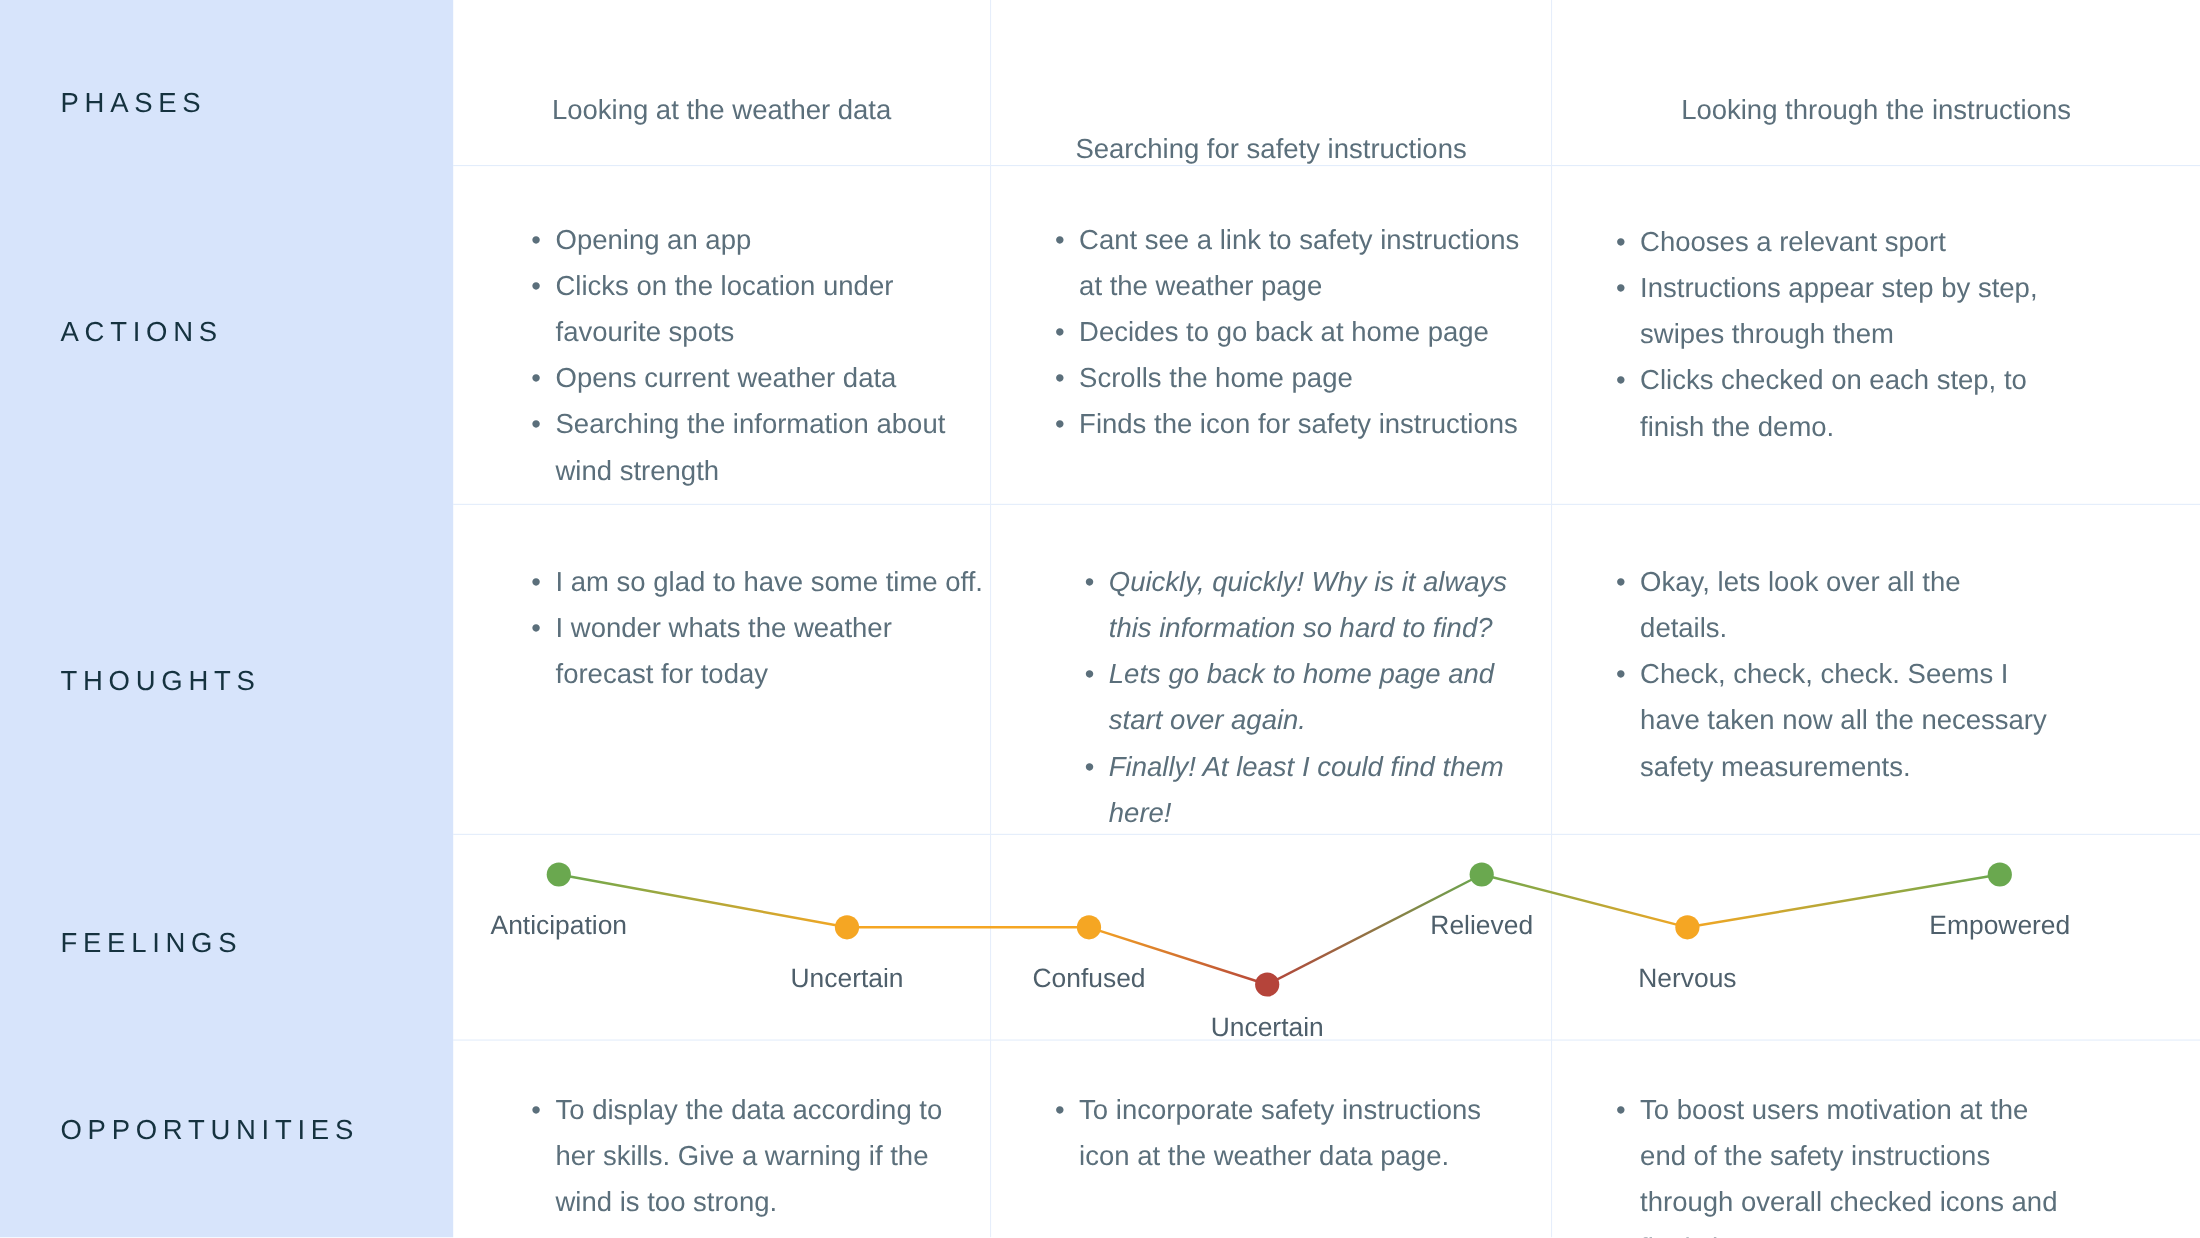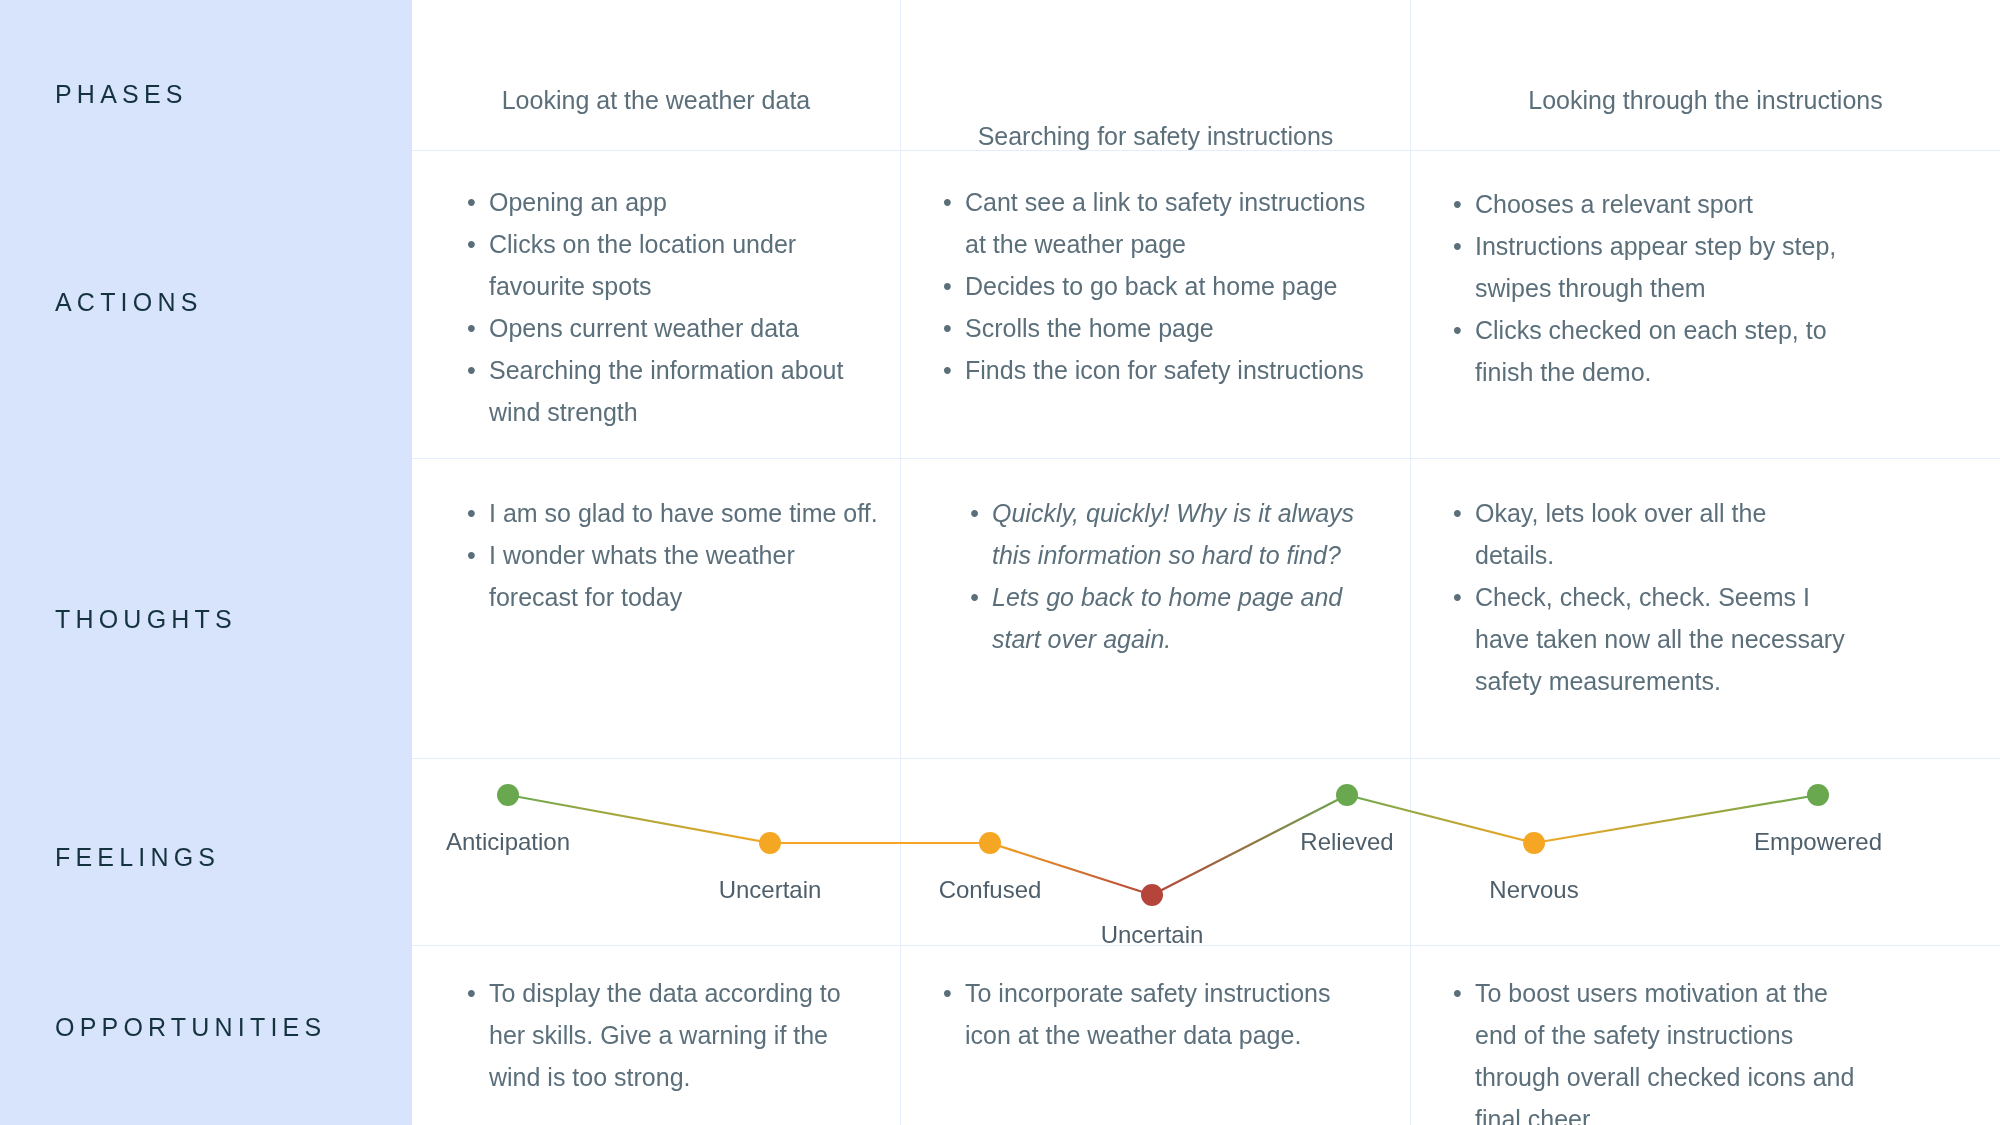--- a/index.html
+++ b/index.html
@@ -68,21 +68,21 @@
   }
   .phase-head {
     color: #5b6f7b;
     font-size: 25px;
     font-weight: 400;
     text-align: center;
     font-family: Liberation Sans, sans-serif;
   }
   .bullets {
     list-style: none;
-    margin: 0;
+    margin: 16px;
     padding: 0;
   }
   .bullets li {
     position: relative;
     color: #5b6f7b;
     font-size: 25px;
     line-height: 42px;
     padding-left: 24px;
     font-family: "Liberation Sans", sans-serif;
   }
@@ -160,20 +160,21 @@
     <li>Clicks checked on each step, to finish the demo.</li>
   </ul>
 
   <ul class="cell bullets" style="left:465px; top:492px; width:420px;">
     <li>I am so glad to have some time off.</li>
     <li>I wonder whats the weather forecast for today</li>
   </ul>
   <ul class="cell bullets" style="left:968px; top:492px; width:425px;font-style:italic;">
     <li>Quickly, quickly! Why is it always this information so hard to find?</li>
     <li>Lets go back to home page and start over again.</li>
+    <li>Finally! At least I could find them here!</li>
   </ul>
   <ul class="cell bullets" style="left:1451px; top:492px; width:400px;">
     <li>Okay, lets look over all the details.</li>
     <li>Check, check, check. Seems I have taken now all the necessary safety measurements.</li>
   </ul>
 
   <div class="feelings-chart">
     <svg width="1588" height="187" viewBox="0 0 1588 187">
       <g id="emotion-lines">
           <linearGradient id="seg0" gradientUnits="userSpaceOnUse" x1="96" y1="37" x2="358" y2="85">

